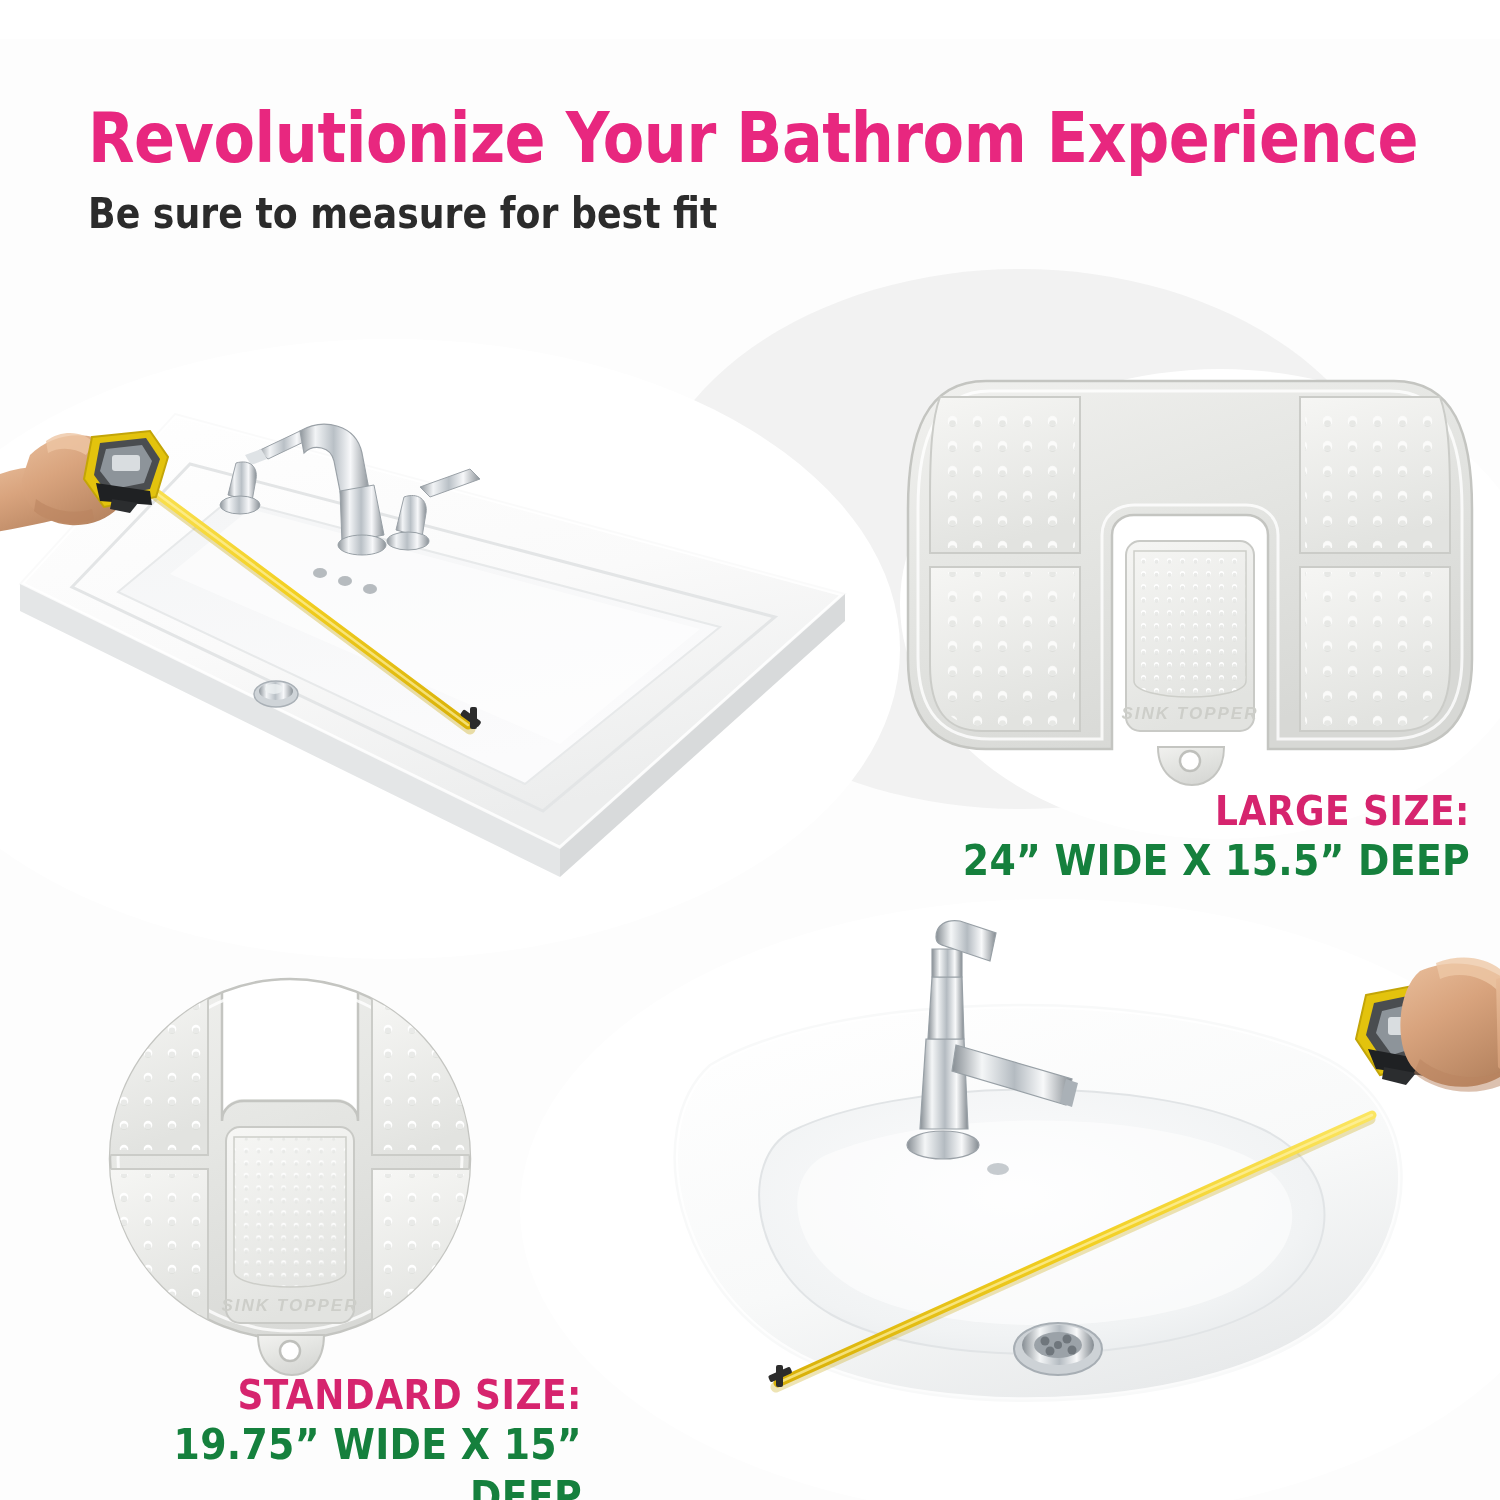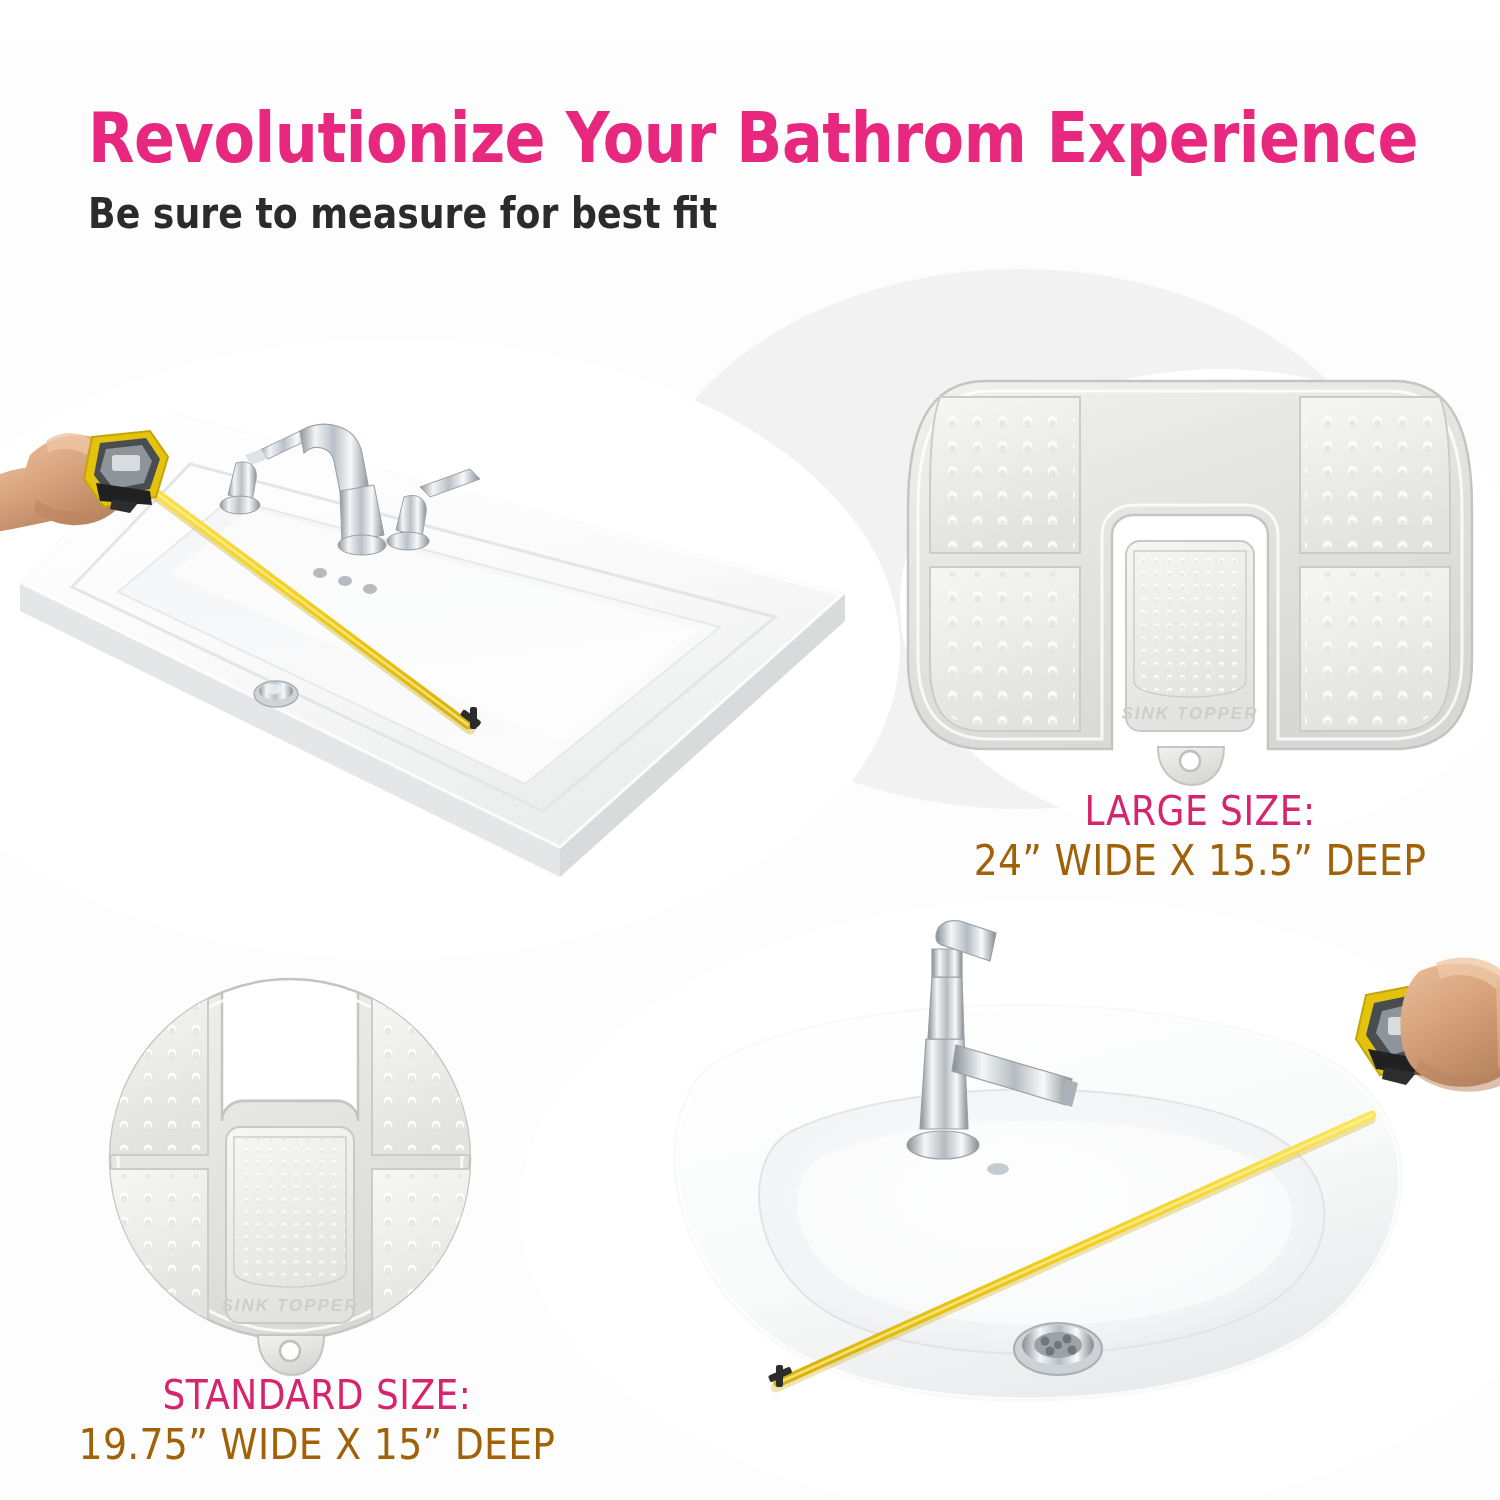--- a/index.html
+++ b/index.html
@@ -59,32 +59,32 @@
     color: #2B2B2B;
     margin-top: 14px;
     white-space: nowrap;
     transform: scaleX(0.96);
     transform-origin: left center;
   }
 
   
   .size-caption {
     position: absolute;
-    text-align: center;
+    text-align: right;
     font-family: "Liberation Sans Narrow", "DejaVu Sans Condensed", "Liberation Sans", sans-serif;
-    font-weight: normal;
+    font-weight: bold;
   }
   .size-caption .label {
     color: #D6246E;
     font-size: 40px;
     line-height: 48px;
     letter-spacing: 0.5px;
   }
   .size-caption .dims {
-    color: #a16207;
+    color: #15803d;
     font-size: 42px;
     line-height: 52px;
     letter-spacing: 0.3px;
   }
   #caption-large {
     left: 930px;
     top: 748px;
     width: 540px;
   }
   #caption-standard {

